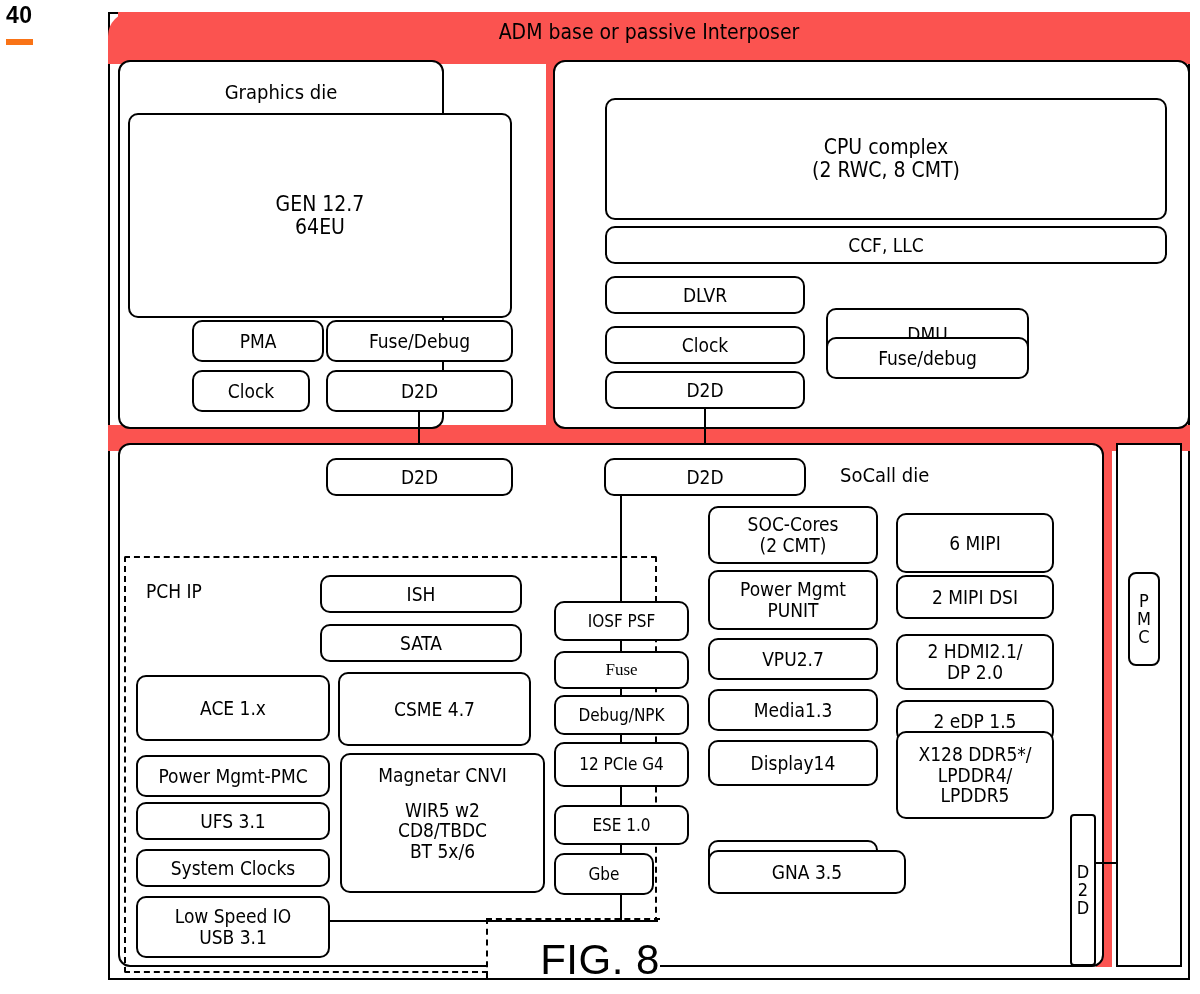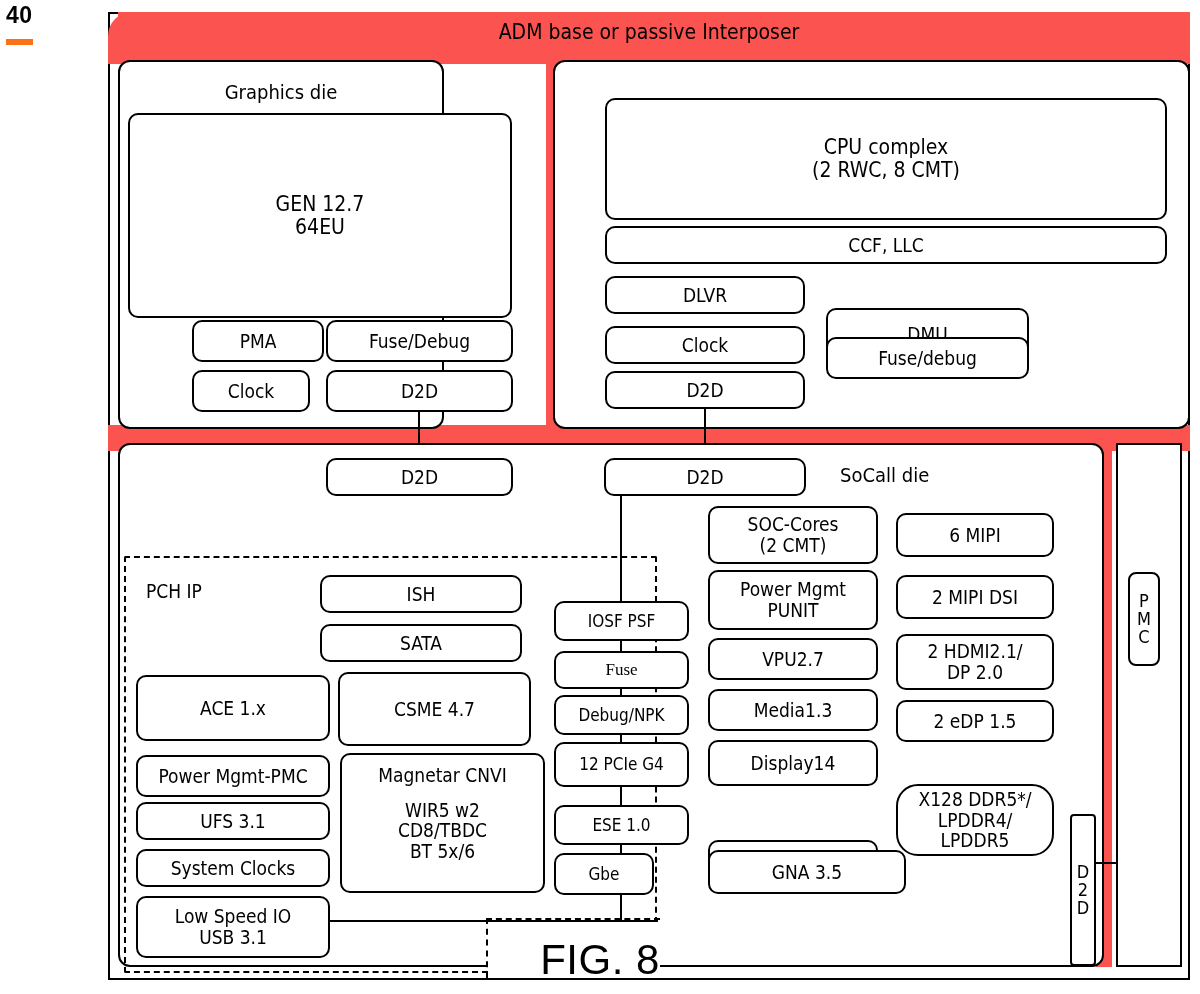--- a/index.html
+++ b/index.html
@@ -175,28 +175,28 @@
 <div class="abs box sub" style="left:708px;top:570px;width:170px;height:60px;flex-direction:column;">
   <span>Power Mgmt</span>
   <span>PUNIT</span>
 </div>
 <div class="abs box sub" style="left:708px;top:638px;width:170px;height:42px;">VPU2.7</div>
 <div class="abs box sub" style="left:708px;top:689px;width:170px;height:42px;">Media1.3</div>
 <div class="abs box sub" style="left:708px;top:740px;width:170px;height:46px;">Display14</div>
 <div class="abs box sub" style="left:708px;top:795px;width:170px;height:44px;margin-top:45px;">IPU6EP</div>
 <div class="abs box sub" style="left:708px;top:850px;width:198px;height:44px;">GNA 3.5</div>
 
-<div class="abs box sub" style="left:896px;top:513px;width:158px;height:44px;">6 MIPI</div>
+<div class="abs box sub" style="left:896px;top:513px;width:158px;height:60px;">6 MIPI</div>
 <div class="abs box sub" style="left:896px;top:575px;width:158px;height:44px;">2 MIPI DSI</div>
 <div class="abs box sub" style="left:896px;top:634px;width:158px;height:56px;flex-direction:column;">
   <span>2 HDMI2.1/</span>
   <span>DP 2.0</span>
 </div>
 <div class="abs box sub" style="left:896px;top:700px;width:158px;height:42px;">2 eDP 1.5</div>
-<div class="abs box sub" style="left:896px;top:784px;width:158px;height:72px;flex-direction:column;border-radius:22px;">
+<div class="abs box sub" style="left:896px;top:731px;width:158px;height:88px;flex-direction:column;">
   <span>X128 DDR5*/</span>
   <span>LPDDR4/</span>
   <span>LPDDR5</span>
 </div>
 
 <div class="abs vbox sharp" style="left:1070px;top:814px;width:26px;height:152px;">
   <span>D</span>
   <span>2</span>
   <span>D</span>
 </div>

